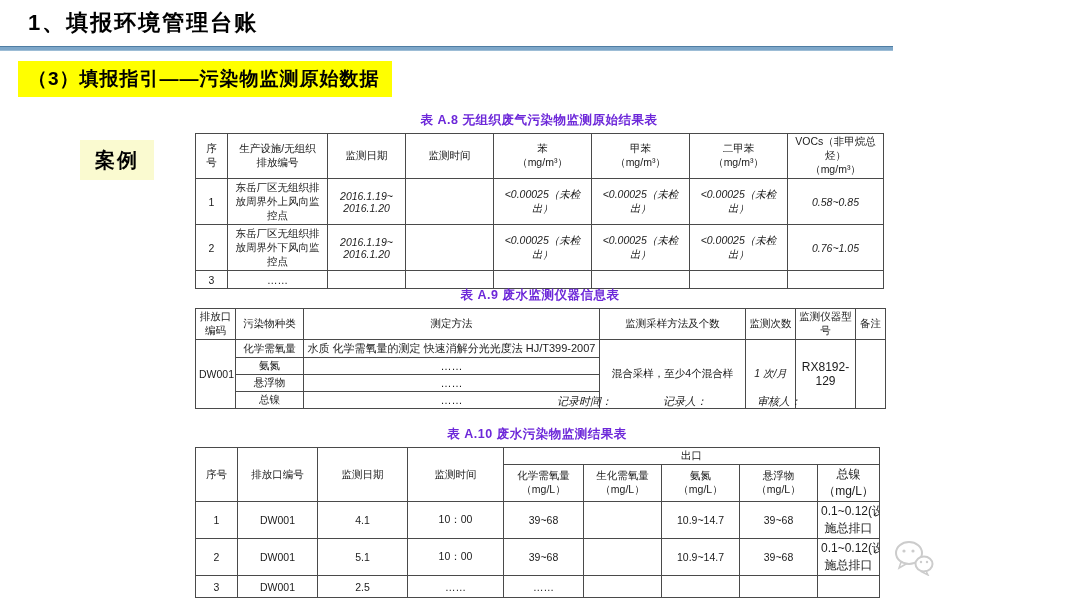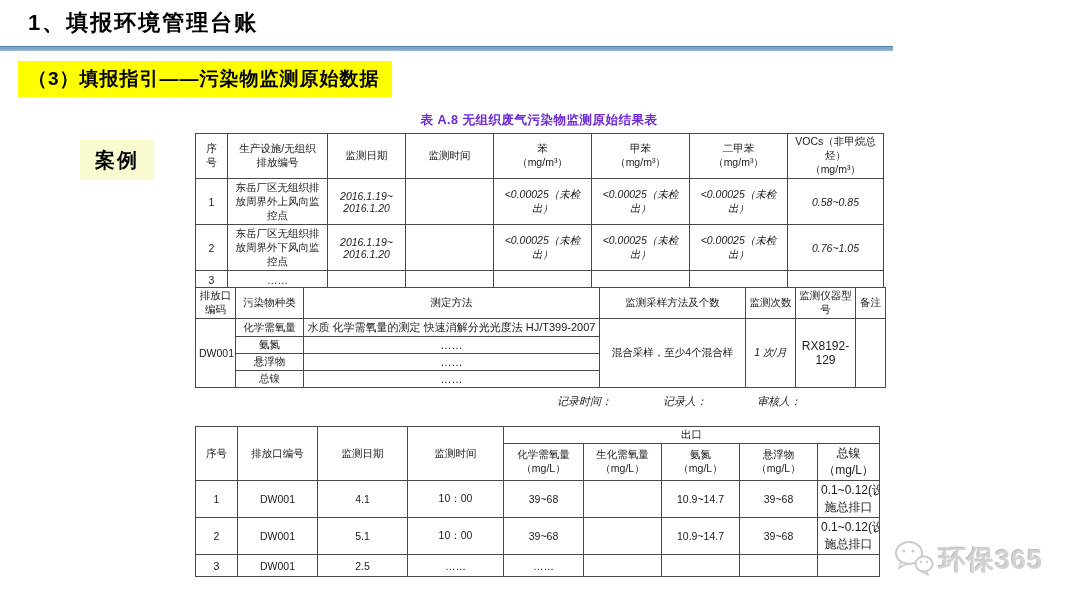--- a/index.html
+++ b/index.html
@@ -135,20 +135,21 @@
         <td></td>
         <td></td>
         <td></td>
         <td></td>
       </tr>
     </tbody>
       </table>
   </div>
 
   <div class="tbl-wrap a9-wrap">
+    <div class="tbl-title">表 A.9 废水监测仪器信息表</div>
     <table class="tbl">
       <colgroup>
         <col style="width:40px">
           <col style="width:68px">
           <col style="width:296px">
           <col style="width:146px">
         <col style="width:50px">
           <col style="width:60px">
           <col style="width:30px">
       </colgroup>
@@ -188,20 +189,21 @@
       </table>
   </div>
 
   <div class="a9-footer">
     <span class="f-time">记录时间：</span>
     <span class="f-rec">记录人：</span>
     <span class="f-aud">审核人：</span>
   </div>
 
   <div class="tbl-wrap a10-wrap">
+    <div class="tbl-title">表 A.10 废水污染物监测结果表</div>
     <table class="tbl">
       <colgroup>
         <col style="width:42px">
           <col style="width:80px">
           <col style="width:90px">
           <col style="width:96px">
         <col style="width:80px">
           <col style="width:78px">
           <col style="width:78px">
           <col style="width:78px">
@@ -269,16 +271,15 @@
         <ellipse cx="16" cy="13" rx="13" ry="11" fill="#ffffff" stroke="#cccccc" stroke-width="2"></ellipse>
         <circle cx="11" cy="11" r="1.6" fill="#cccccc"></circle>
         <circle cx="20" cy="11" r="1.6" fill="#cccccc"></circle>
         <path d="M8 22 L6 28 L13 24 Z" fill="#ffffff" stroke="#cccccc" stroke-width="1.5"></path>
         <ellipse cx="31" cy="24" rx="8.5" ry="7.5" fill="#ffffff" stroke="#cccccc" stroke-width="2"></ellipse>
         <circle cx="28" cy="22" r="1.2" fill="#cccccc"></circle>
         <circle cx="34" cy="22" r="1.2" fill="#cccccc"></circle>
         <path d="M33 31 L35 35 L29 32 Z" fill="#ffffff" stroke="#cccccc" stroke-width="1.5"></path>
       </svg>
     </span>
-    <span class="wm-text">环保365</span>
   </div>
 
 </div>
 
 </body></html>

